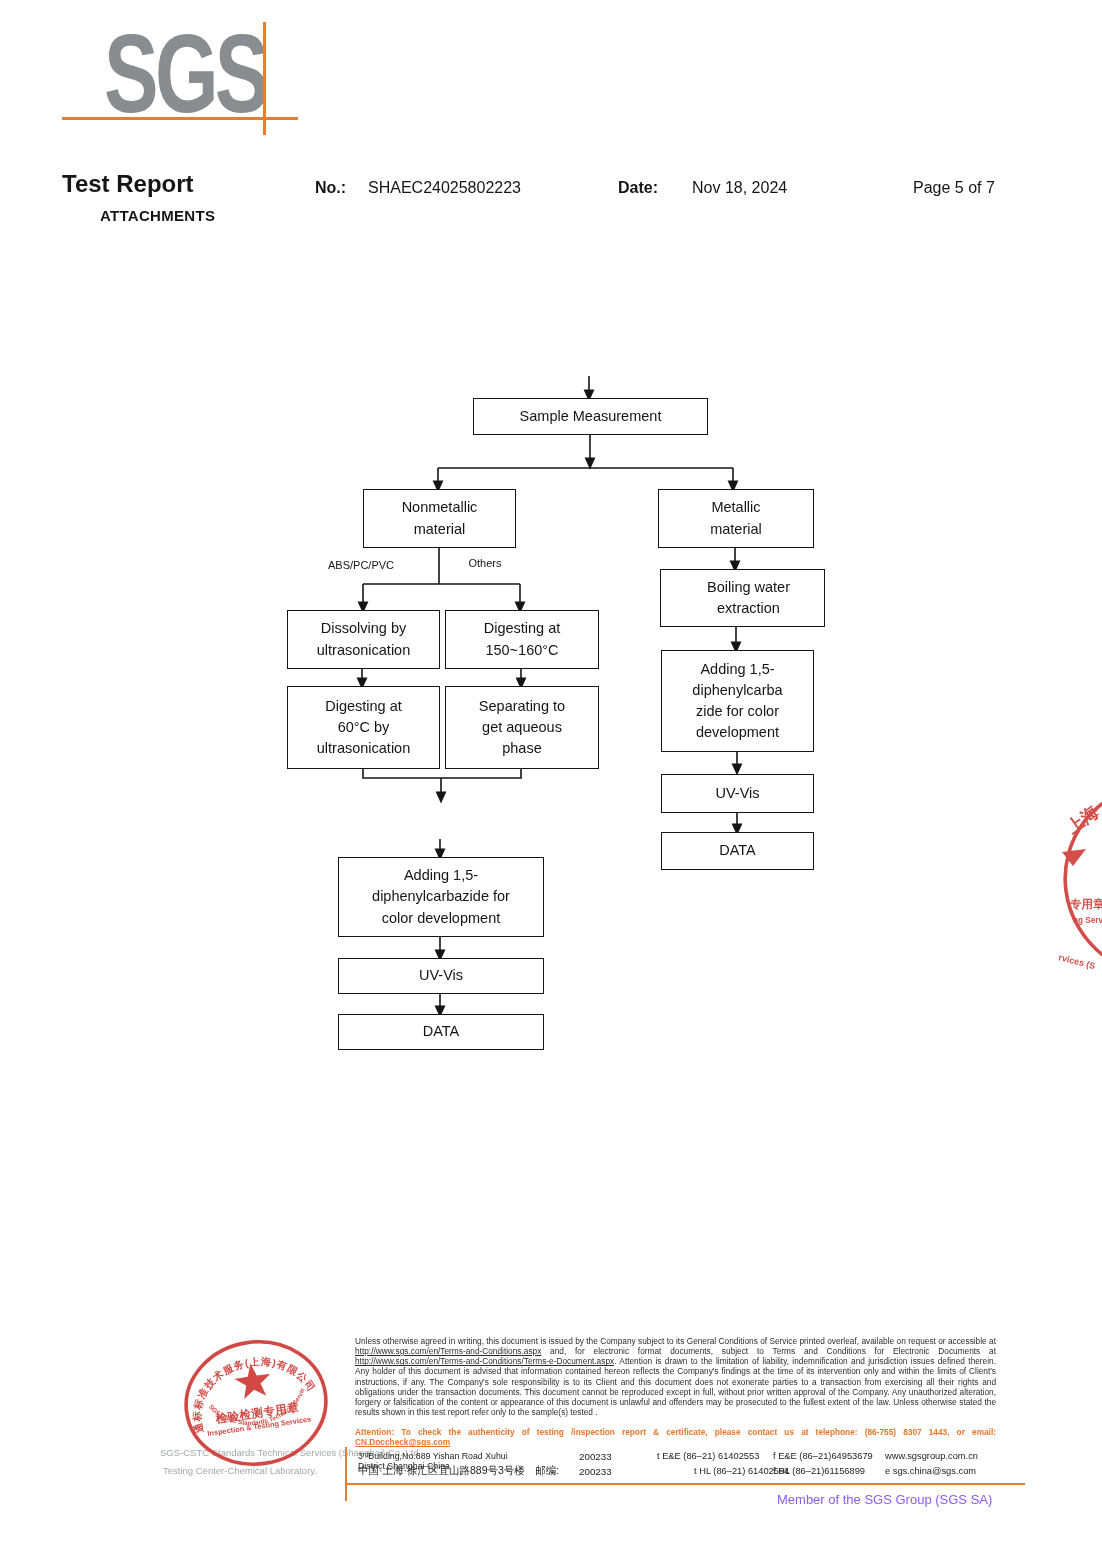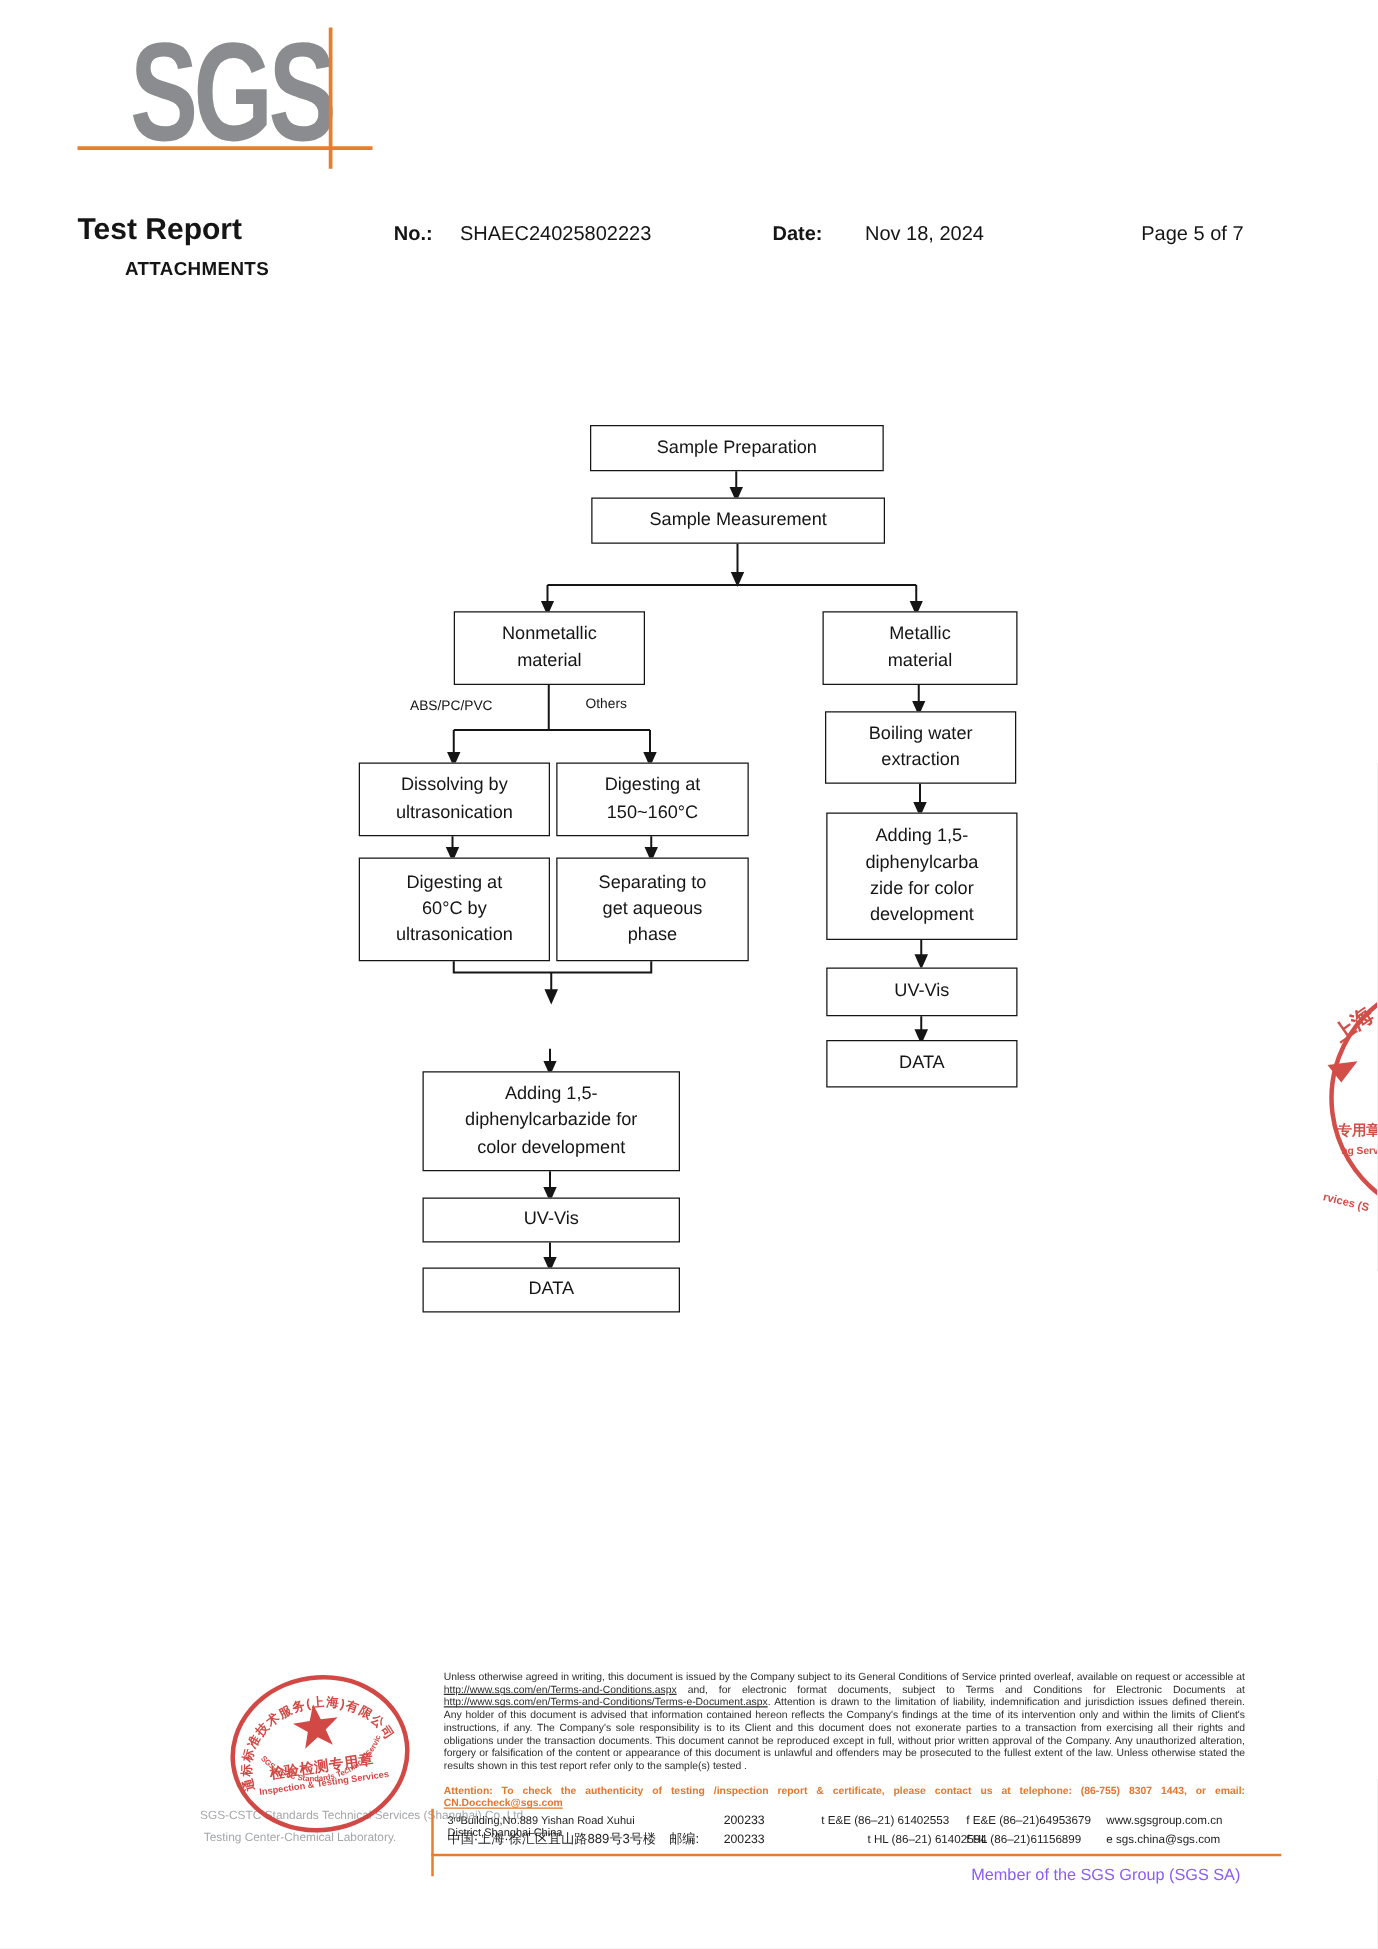--- a/index.html
+++ b/index.html
@@ -30,21 +30,21 @@
   .b3{left:363px;top:489px;width:151px;height:57px;}
   .b4{left:658px;top:489px;width:154px;height:57px;}
   .b5{left:287px;top:610px;width:151px;height:57px;}
   .b6{left:445px;top:610px;width:152px;height:57px;}
   .b7{left:287px;top:686px;width:151px;height:81px;}
   .b8{left:445px;top:686px;width:152px;height:81px;}
   .b9{left:338px;top:800px;width:204px;height:38px;}
   .b10{left:338px;top:857px;width:204px;height:78px;}
   .b11{left:338px;top:958px;width:204px;height:34px;}
   .b12{left:338px;top:1014px;width:204px;height:34px;}
-  .b13{left:660px;top:569px;width:151px;height:56px;}
+  .b13{left:660px;top:569px;width:151px;height:56px;padding-left:12px;}
   .b14{left:661px;top:650px;width:151px;height:100px;}
   .b15{left:661px;top:774px;width:151px;height:37px;}
   .b16{left:661px;top:832px;width:151px;height:36px;}
   .branch-label{font-size:11px;}
   .lab-abs{left:303px;top:559px;width:116px;text-align:center;}
   .lab-others{left:455px;top:557px;width:60px;text-align:center;}
 
   
   .stamp-svg{left:0;top:0;width:1102px;height:1559px;pointer-events:none;}
   .company-lines{left:160px;top:1444px;font-size:9.5px;color:#a4a7aa;line-height:18px;}
@@ -111,21 +111,20 @@
       <path d="M440,839 L440,850" marker-end="url(#arr)"></path>
       <path d="M440,936 L440,951" marker-end="url(#arr)"></path>
       <path d="M440,993 L440,1007" marker-end="url(#arr)"></path>
       <path d="M735,547 L735,562" marker-end="url(#arr)"></path>
       <path d="M736,626 L736,643" marker-end="url(#arr)"></path>
       <path d="M737,751 L737,765" marker-end="url(#arr)"></path>
       <path d="M737,812 L737,825" marker-end="url(#arr)"></path>
     </g>
   </svg>
 
-  <div class="fb b1">Sample Preparation</div>
   <div class="fb b2">Sample Measurement</div>
   <div class="fb b3">Nonmetallic
 material</div>
   <div class="fb b4">Metallic
 material</div>
   <div class="abs branch-label lab-abs">ABS/PC/PVC</div>
   <div class="abs branch-label lab-others">Others</div>
   <div class="fb b5">Dissolving by
 ultrasonication</div>
   <div class="fb b6">Digesting at

